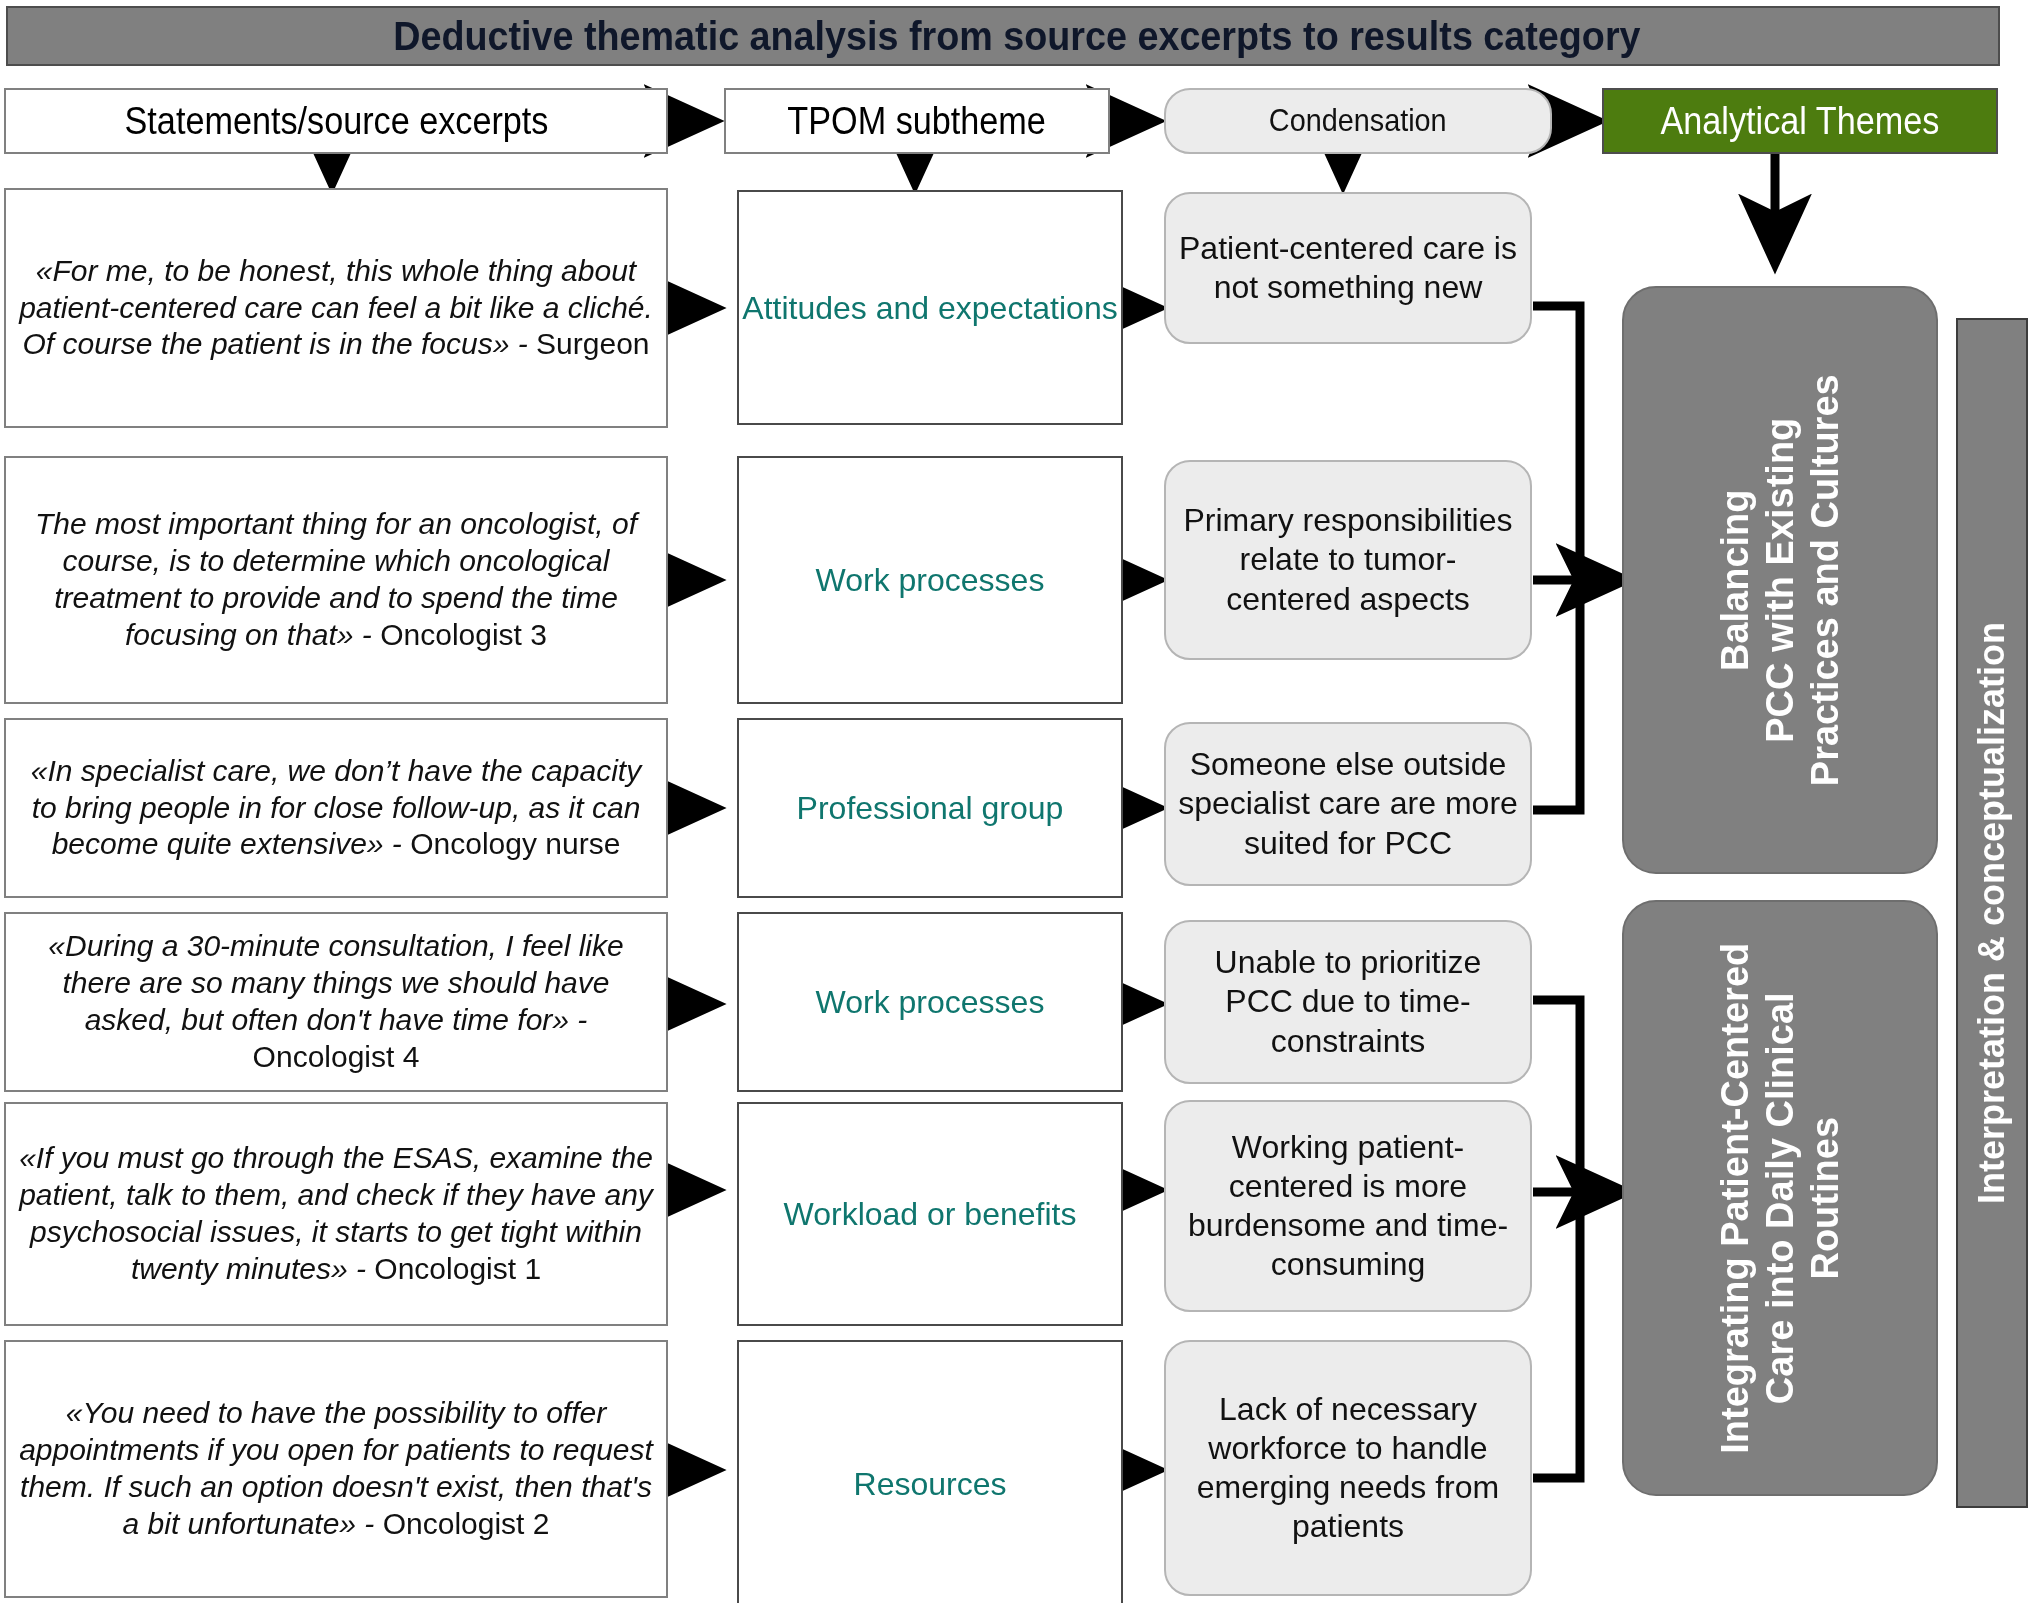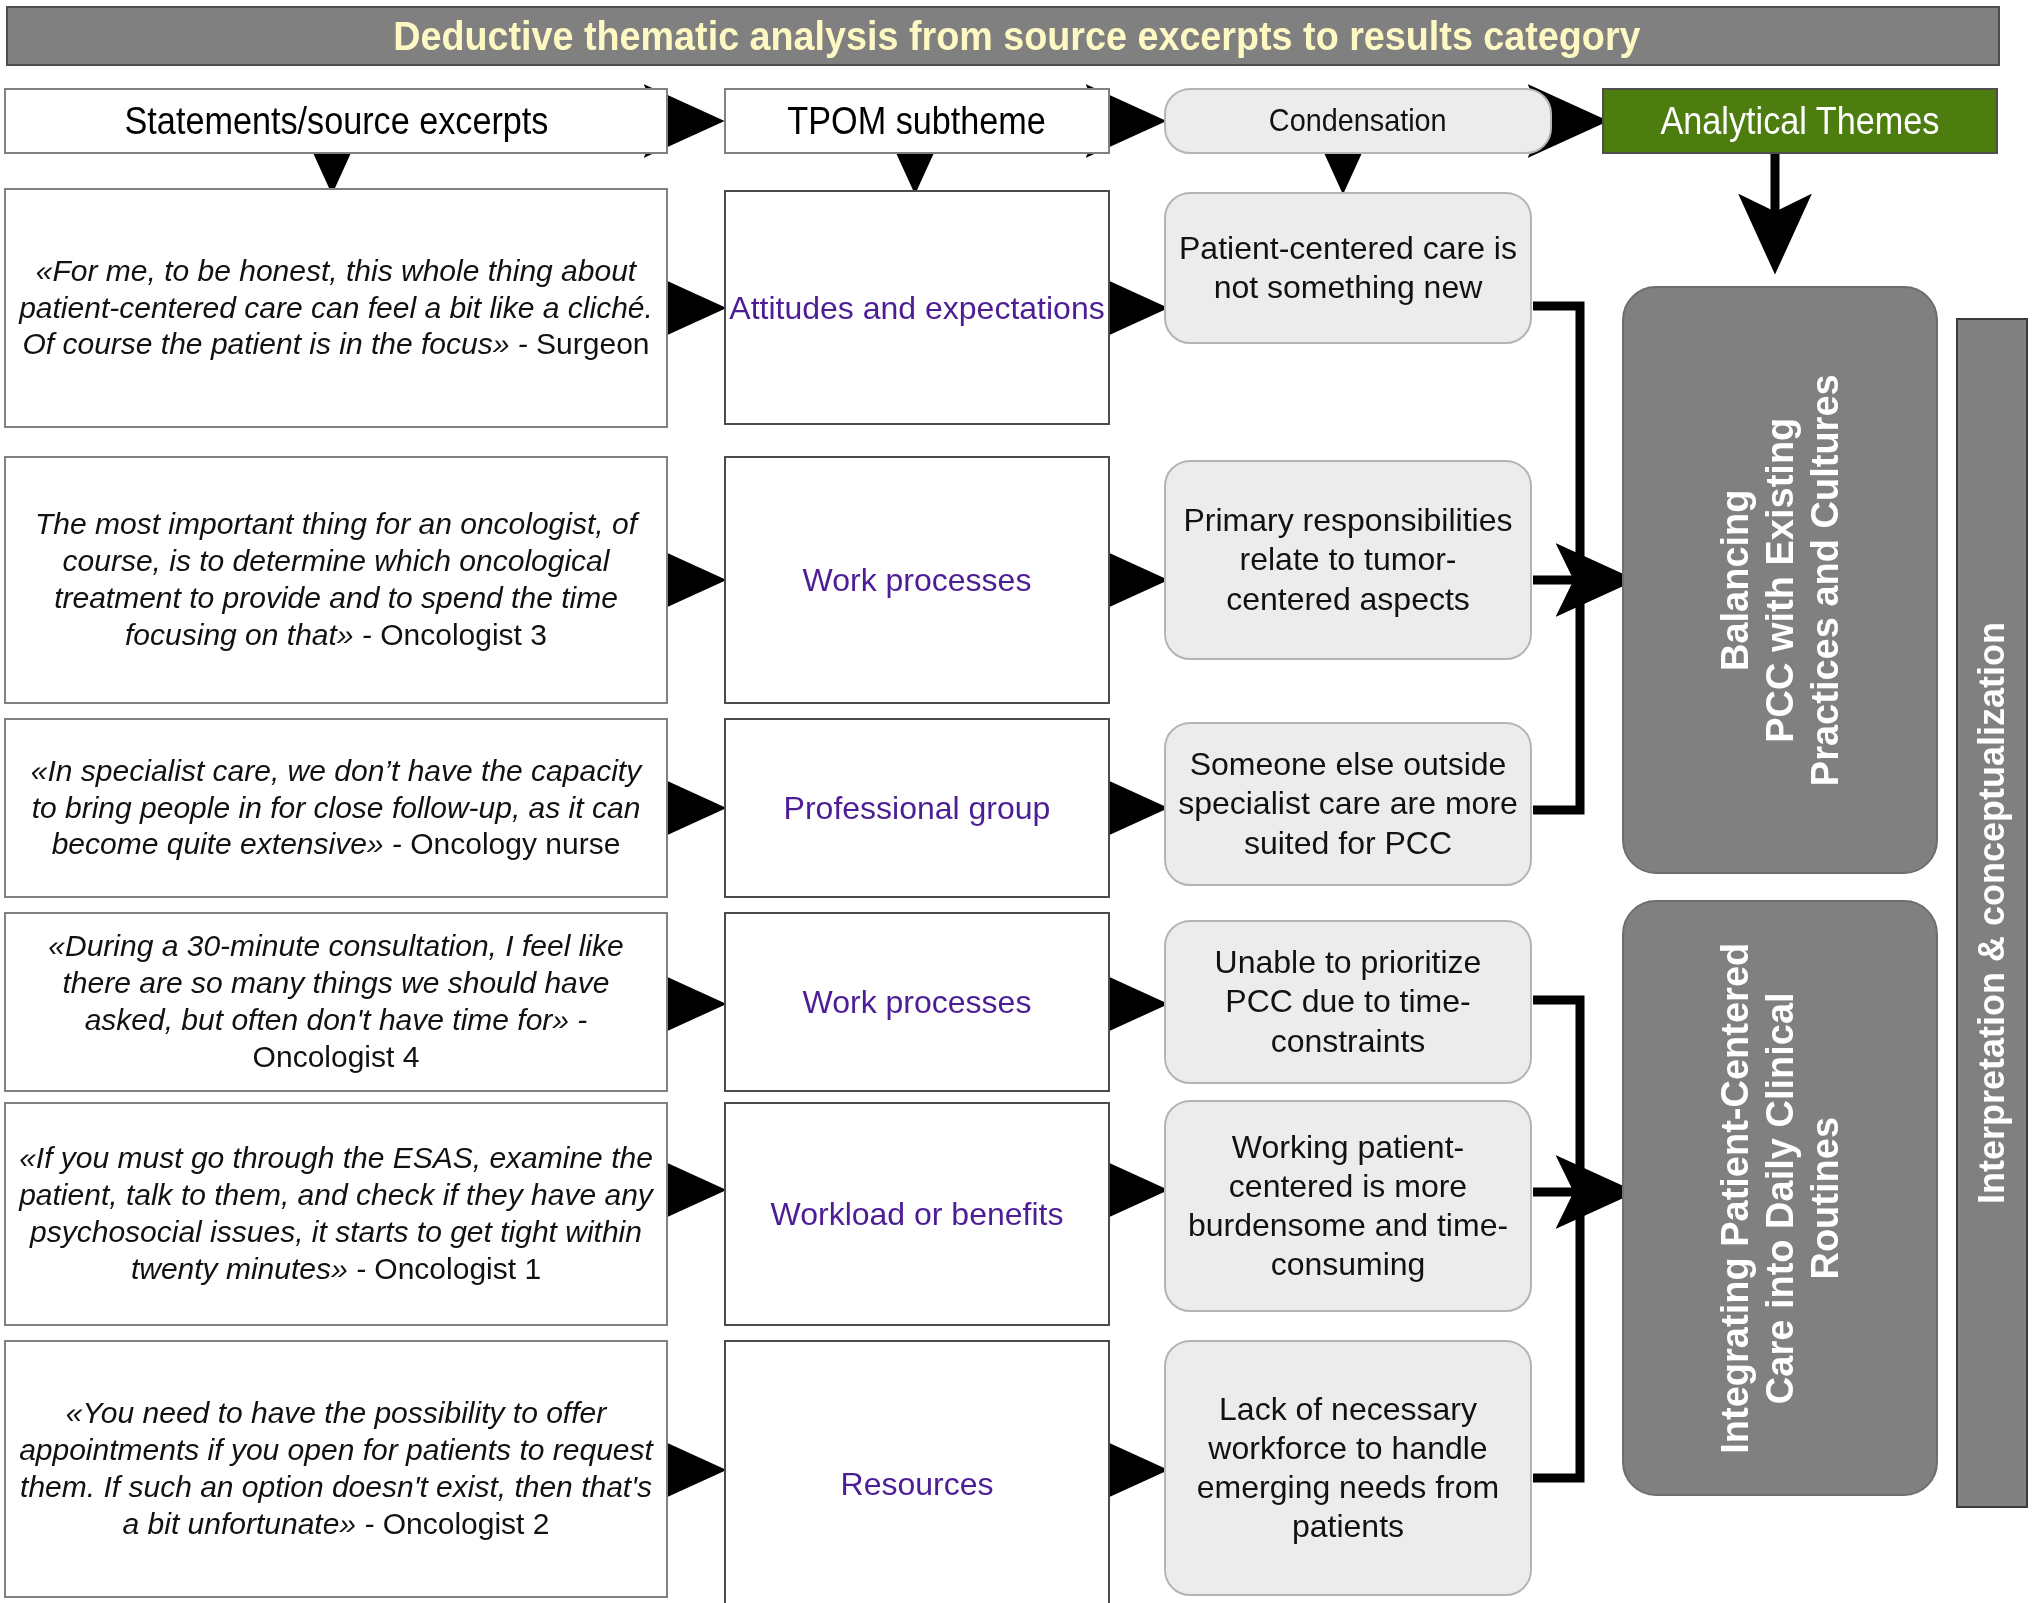--- a/index.html
+++ b/index.html
@@ -14,21 +14,21 @@
     background:#ffffff;
     overflow:hidden;
   }
 
   
   .box{position:absolute;box-sizing:border-box;display:flex;align-items:center;justify-content:center;text-align:center;}
 
   .title-bar{
     background:#808080;
     border:2px solid #4d4d4d;
-    color:#fef9c3;
+    color:#0f172a;
     font-weight:bold;
     font-size:41px;
     letter-spacing:0px;
     transform-origin:center center;
     padding-left:28px;
   }
   .title-bar .sq{display:inline-block;transform:scaleX(.92);}
 
   .hdr{
     background:#ffffff;
@@ -48,23 +48,24 @@
     font-size:30px;
     line-height:1.23;
     padding:6px 10px;
     font-style:italic;
   }
   .excerpt .who{font-style:normal;}
 
   .subtheme{
     background:#ffffff;
     border:2px solid #4a4a4a;
-    color:#4c1d95;
+    color:#0f766e;
     font-size:32px;
     line-height:1.25;
+    margin-left:13px;
   }
 
   .cond{
     background:#ececec;
     border:2px solid #b5b5b5;
     border-radius:26px;
     color:#111111;
     font-size:32px;
     line-height:1.22;
     padding:4px 12px;

